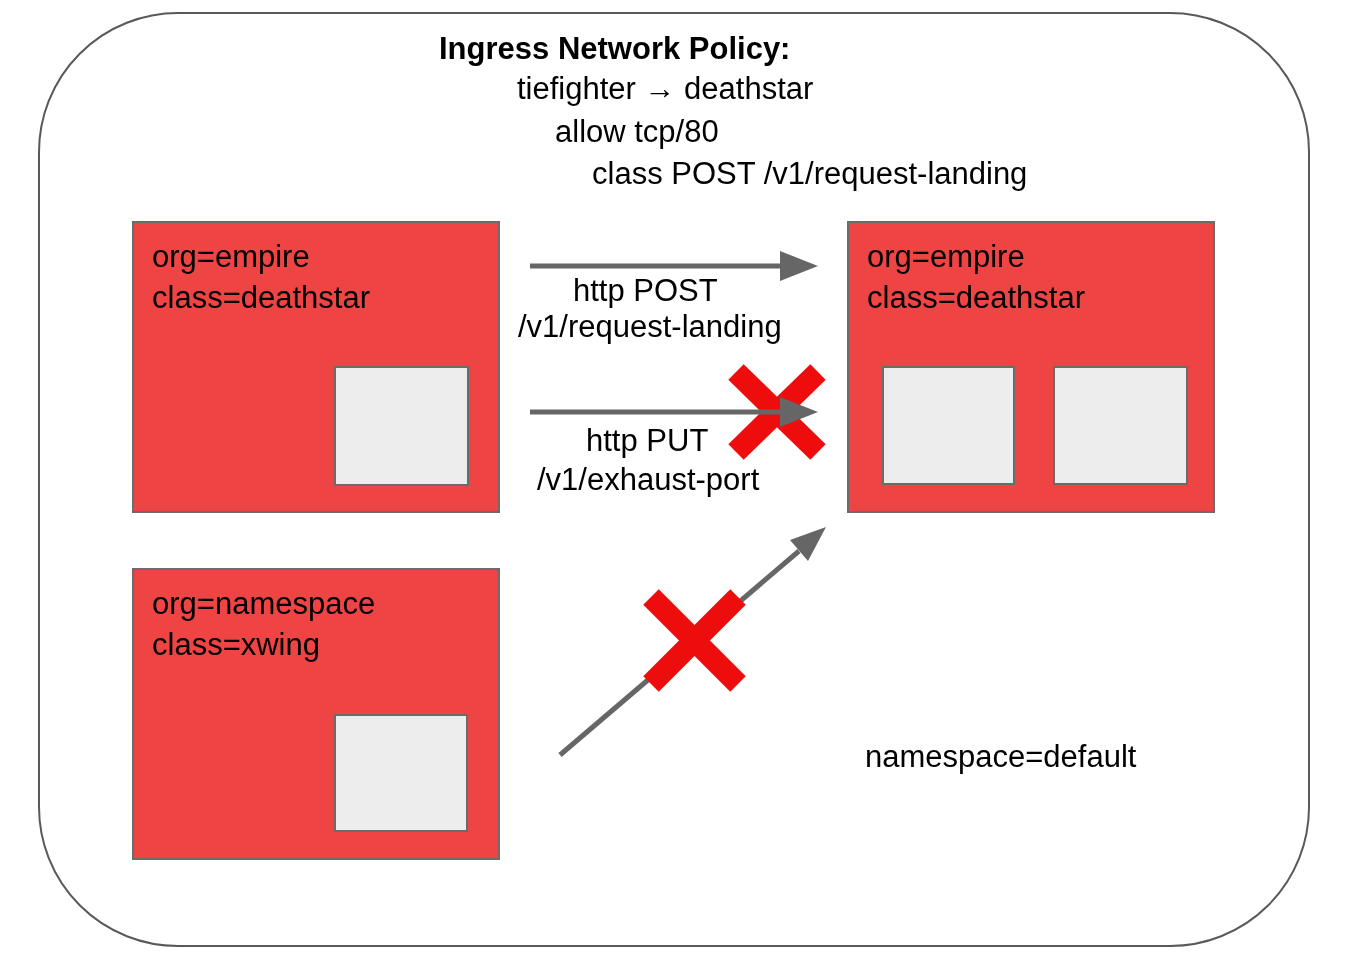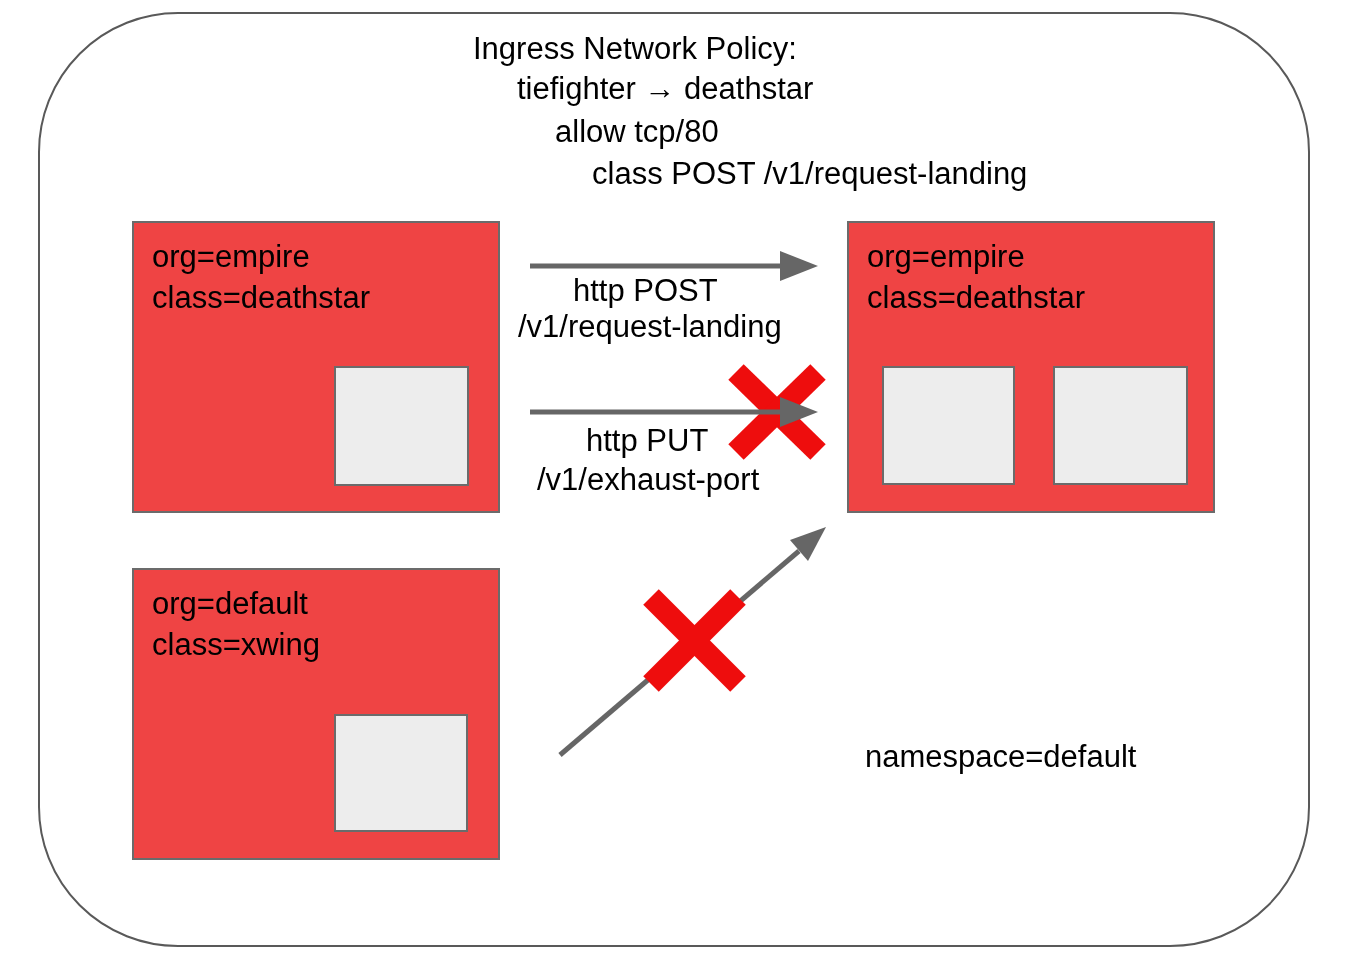--- a/index.html
+++ b/index.html
@@ -19,21 +19,21 @@
     border: 2px solid var(--ns-border, #595959);
     border-radius: 140px;
     box-sizing: border-box;
   }
   .tline {
     position: absolute;
     white-space: nowrap;
     font-size: 31px;
     line-height: 40px;
   }
-  #title-line-1 { left: 473px; top: 29px; }
+  #title-line-1 { left: 439px; top: 29px; font-weight: bold; }
   #title-line-2 { left: 480px; top: 69px; margin-left: 37px; }
   #title-line-3 { left: 555px; top: 112px; text-align: center; }
   #title-line-4 { left: 592px; top: 154px; }
   .node {
     position: absolute;
     width: 368px; height: 292px;
     border: 2px solid var(--node-border, #6b6b6b);
     background: #ef4444;
     box-sizing: border-box;
   }
@@ -102,21 +102,21 @@
     <div class="node-label">
       <div>org=empire</div>
       <div>class=deathstar</div>
     </div>
     <div class="pod" id="pod-deathstar-1"></div>
     <div class="pod" id="pod-deathstar-2"></div>
   </div>
 
   <div class="node" id="node-xwing">
     <div class="node-label">
-      <div>org=default</div>
+      <div>org=namespace</div>
       <div>class=xwing</div>
     </div>
     <div class="pod" id="pod-xwing-1"></div>
   </div>
 
   <svg class="edges-layer" viewBox="0 0 1354 968" xmlns="http://www.w3.org/2000/svg">
 
     <line class="arrow-line" x1="530" y1="266" x2="784" y2="266"></line>
     <polygon class="arrow-head" points="818,266 780,251 780,281"></polygon>
 

